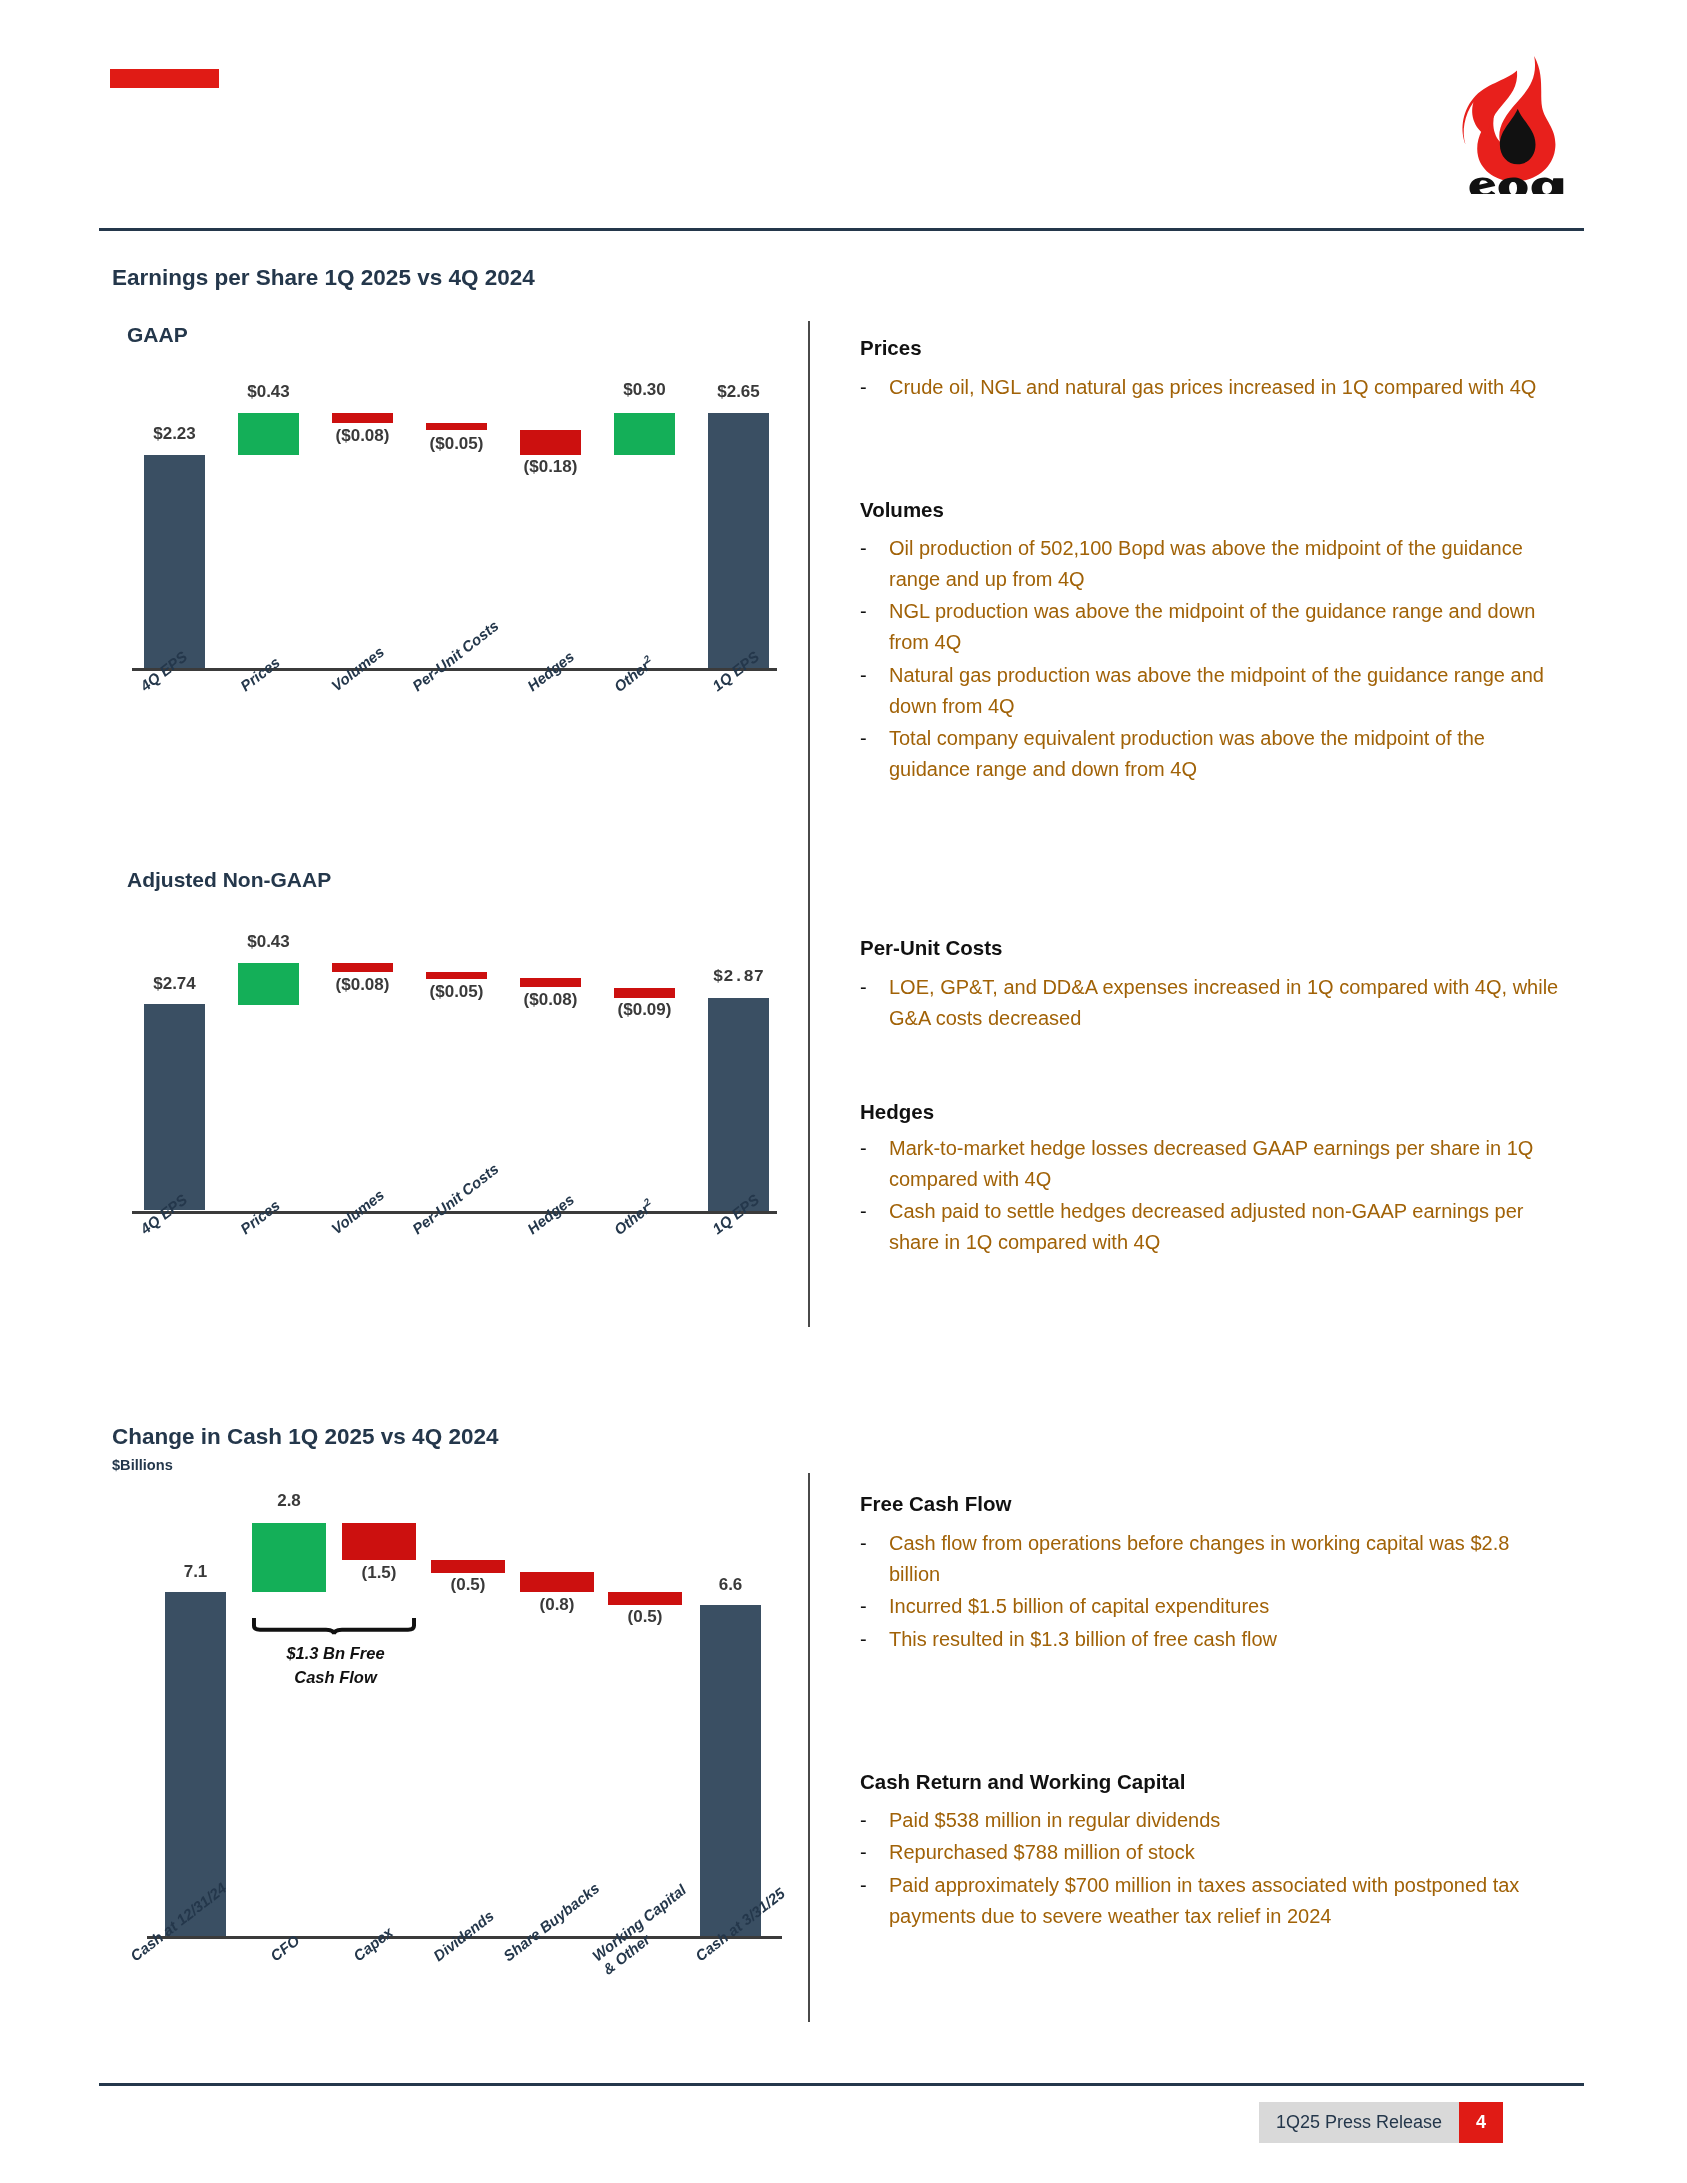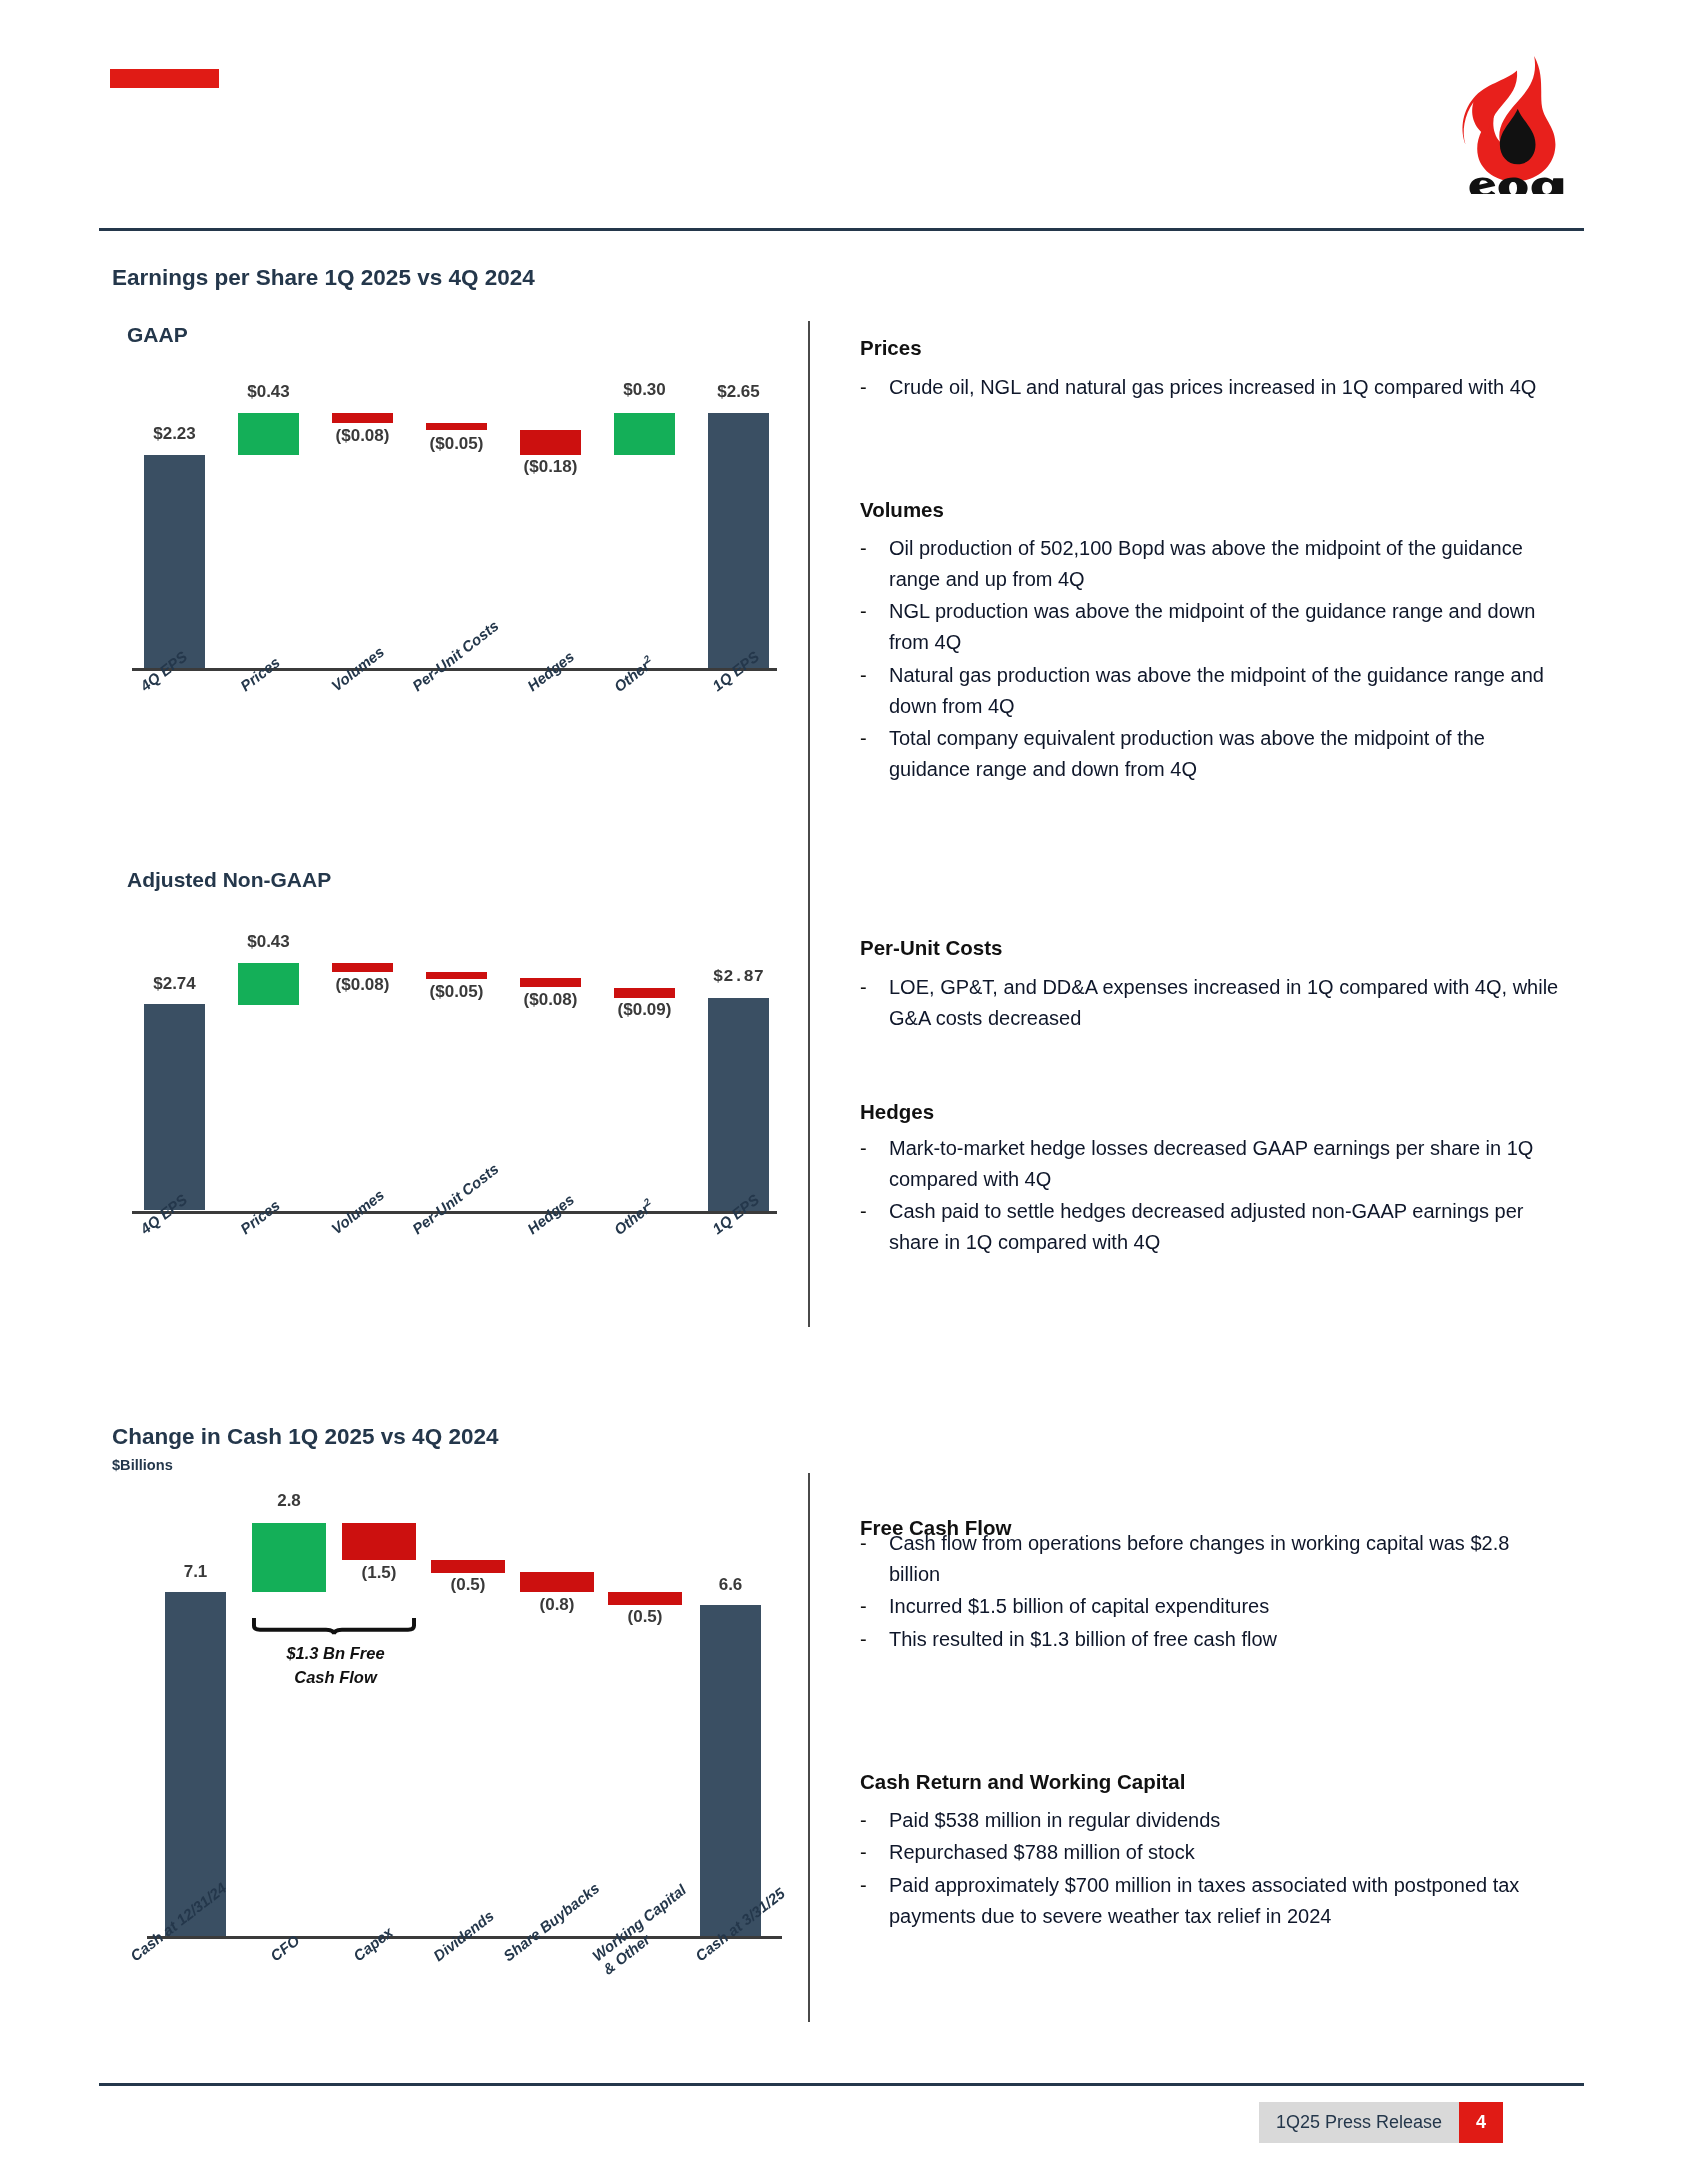--- a/index.html
+++ b/index.html
@@ -73,21 +73,21 @@
   
   .rhead {
     position: absolute; font-size: 20.5px; font-weight: bold; color: #111;
     white-space: nowrap;
   }
   .rlist { position: absolute; }
   .ritem { position: relative; display: flex; margin-bottom: 1.3px; }
   .rdash {
     width: 29px; flex: 0 0 29px; font-size: 20px; line-height: 31px; color: #111;
   }
-  .rtext { font-size: 20px; line-height: 31px; color: #0f172a; }
+  .rtext { font-size: 20px; line-height: 31px; color: #a16207; }
 
   
   #footer-rule {
     position: absolute; left: 99px; top: 2083px; width: 1485px; height: 3.3px;
     background: #24374B;
   }
   #footer-box {
     position: absolute; left: 1259px; top: 2102px; height: 41px;
     display: flex; align-items: stretch;
   }
@@ -308,21 +308,21 @@
   <div class="ritem">
     <span class="rdash">-</span>
     <span class="rtext">Mark-to-market hedge losses decreased GAAP earnings per share in 1Q compared with 4Q</span>
   </div>
   <div class="ritem">
     <span class="rdash">-</span>
     <span class="rtext">Cash paid to settle hedges decreased adjusted non-GAAP earnings per share in 1Q compared with 4Q</span>
   </div>
 </div>
 
-<div class="rhead" style="left:860px; top:1492px;margin-top:24px;">Free Cash Flow</div>
+<div class="rhead" style="left:860px; top:1492px;">Free Cash Flow</div>
 <div class="rlist" style="left:860px; top:1528px; width:701px;">
   <div class="ritem">
     <span class="rdash">-</span>
     <span class="rtext">Cash flow from operations before changes in working capital was $2.8 billion</span>
   </div>
   <div class="ritem">
     <span class="rdash">-</span>
     <span class="rtext">Incurred $1.5 billion of capital expenditures</span>
   </div>
   <div class="ritem">

